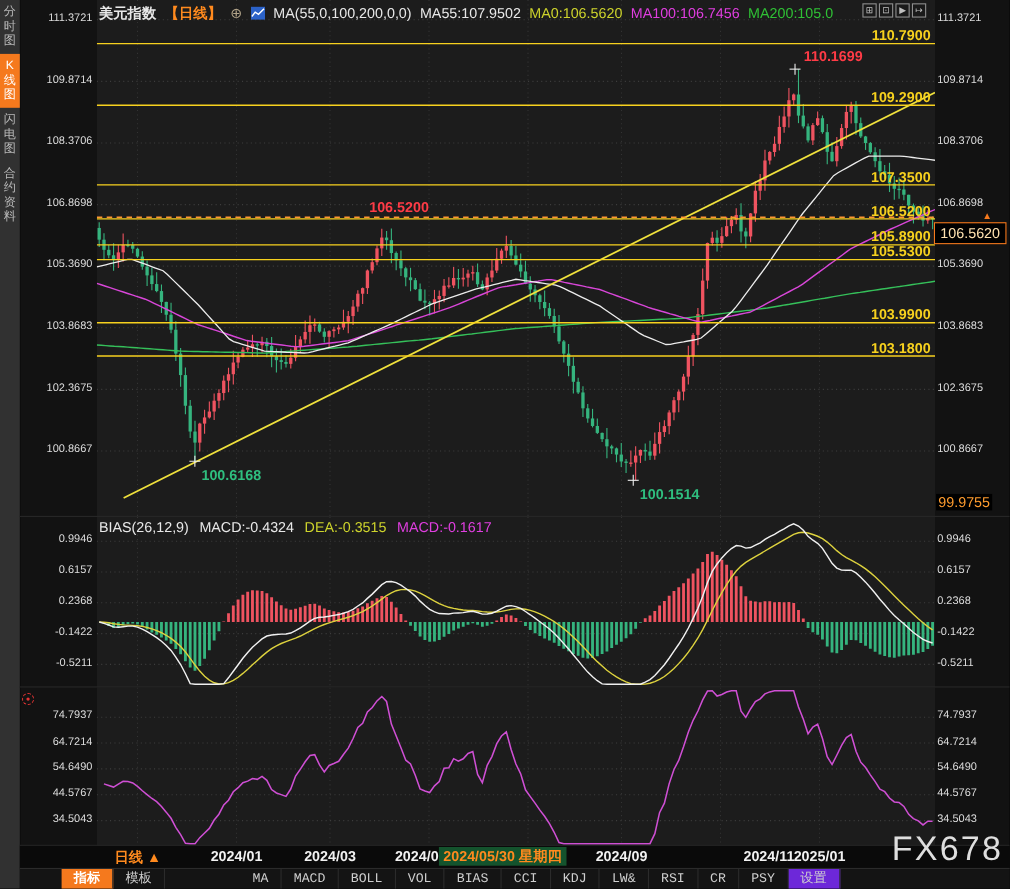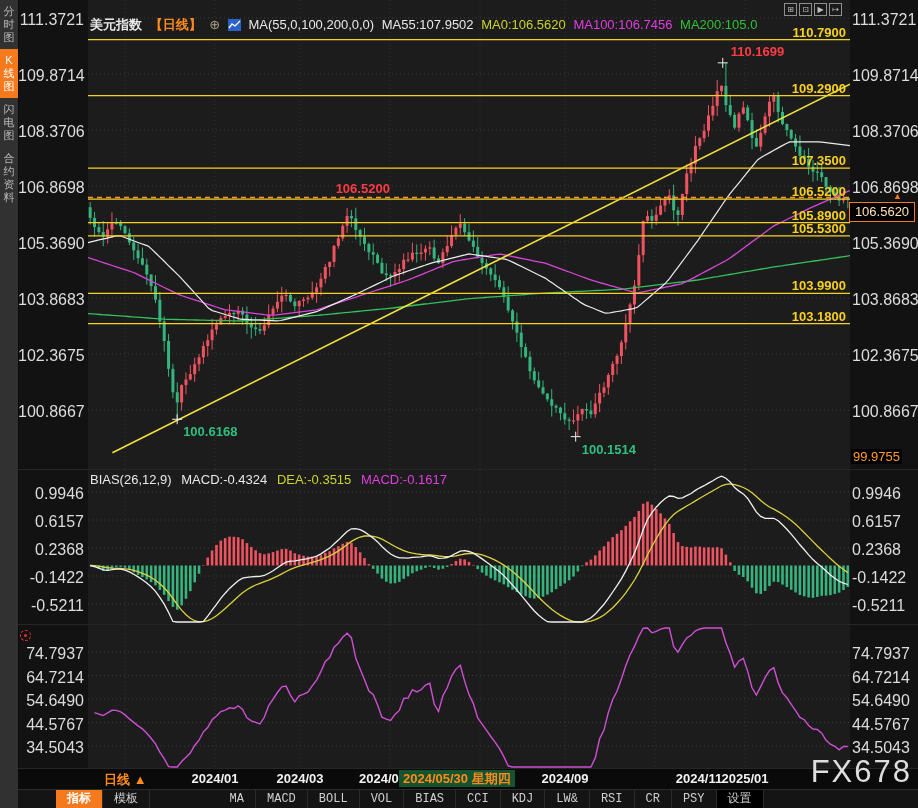--- a/index.html
+++ b/index.html
@@ -4,30 +4,30 @@
 <style>
   html,body{margin:0;padding:0;background:#000;}
   #app{position:relative;width:918px;height:808px;background:#121212;overflow:hidden;
        font-family:"Liberation Sans","DejaVu Sans",sans-serif;}
   
   #sidebar{position:absolute;left:0;top:0;width:18px;height:808px;background:#313131;border-right:1px solid #0a0a0a;}
   .side-tab{width:18px;text-align:center;font-size:11px;line-height:13px;color:#b9b9b9;
             padding:5px 0;white-space:pre-line;cursor:pointer;}
   .side-tab.active{background:#f5791d;color:#fff;}
   
-  #main-header{position:absolute;left:90px;top:16px;height:16px;font-size:13px;white-space:nowrap;}
+  #main-header{position:absolute;left:90px;top:3px;height:16px;font-size:13px;white-space:nowrap;}
   #main-header span{margin-right:4px;}
   .c-white{color:#e8e8e8;} .c-orange{color:#ff8a1e;} .c-yellow{color:#cdd32c;}
   .c-magenta{color:#e03ee0;} .c-green{color:#2fc135;} .c-gray{color:#b0a288;}
   #chart-ico{display:inline-block;width:13px;height:12px;vertical-align:-2px;margin-right:4px;}
   #win-icons{position:absolute;left:784px;top:3px;display:flex;gap:2px;}
   .win-ico{width:13px;height:13px;border:1px solid #8f8f8f;color:#c0c0c0;font-size:8px;line-height:12px;
            text-align:center;box-sizing:border-box;background:#1a1a1a;cursor:pointer;}
   
-  .axis-label{position:absolute;left:18px;width:66px;text-align:right;font-size:16px;color:#dcdcdc;}
+  .axis-label{position:absolute;left:18px;width:66px;text-align:right;font-size:10px;color:#dcdcdc;}
   .axis-label.right{left:852px;width:64px;text-align:left;}
   #low-tag{position:absolute;left:851px;top:449px;background:#000;color:#ff9c2e;font-size:13px;padding:0 2px;}
   
   #price-tag{position:absolute;left:849px;top:202px;width:64px;height:18px;border:1px solid #f5791d;
              background:#000;color:#ffe2b0;font-size:13px;line-height:18px;text-align:center;}
   #price-arrow{position:absolute;left:893px;top:191px;color:#f5791d;font-size:9px;}
   
   .ind-header{position:absolute;left:90px;font-size:13px;white-space:nowrap;}
   .ind-header span{margin-right:6px;}
   #rsi-marker{position:absolute;left:20px;top:630px;width:9px;height:9px;border:1px dashed #e23333;border-radius:50%;}
@@ -42,21 +42,21 @@
   .tick{position:absolute;top:2px;color:#f2f2f2;font-weight:bold;font-size:13px;white-space:nowrap;}
   #date-highlight{position:absolute;left:381px;top:1px;height:17px;background:#14532d;color:#ff8a1e;
                   font-weight:bold;font-size:13px;line-height:17px;padding:0 4px;white-space:nowrap;}
   
   #toolbar{position:absolute;left:18px;top:789px;width:900px;height:19px;background:#141414;
            display:flex;align-items:stretch;border-top:1px solid #2b2b2b;padding-left:38px;}
   .tb-item{font-family:"Liberation Mono","DejaVu Sans Mono",monospace;font-size:12px;color:#cfcfcf;
            line-height:18px;padding:0 11px;border-right:1px solid #2b2b2b;cursor:pointer;white-space:nowrap;}
   .tb-item.active{background:#f5791d;color:#fff;font-weight:bold;}
   .tb-item.vip{color:#86efac;font-weight:normal;margin-top:20px;}
-  .tb-item.settings{background:#000000;}
+  .tb-item.settings{background:#6d28d9;}
   #watermark{position:absolute;right:6px;top:754px;font-size:31px;color:#dedede;letter-spacing:2px;}
 </style>
 </head>
 <body>
 
 <div id="app">
 
   <div id="sidebar">
       <div class="side-tab">分
 时

